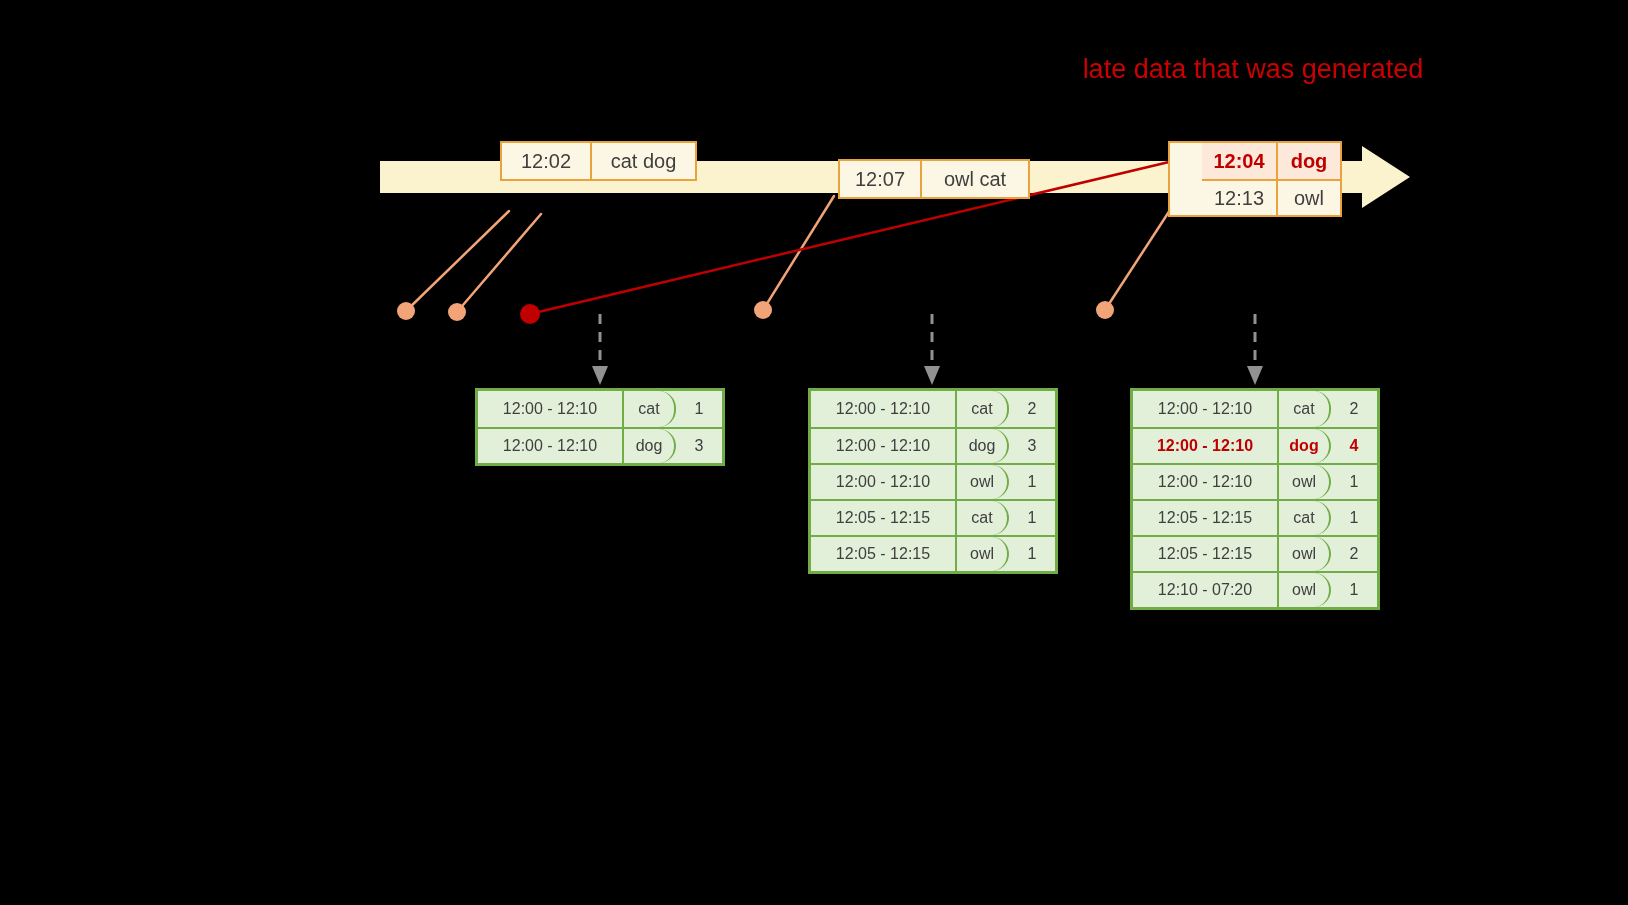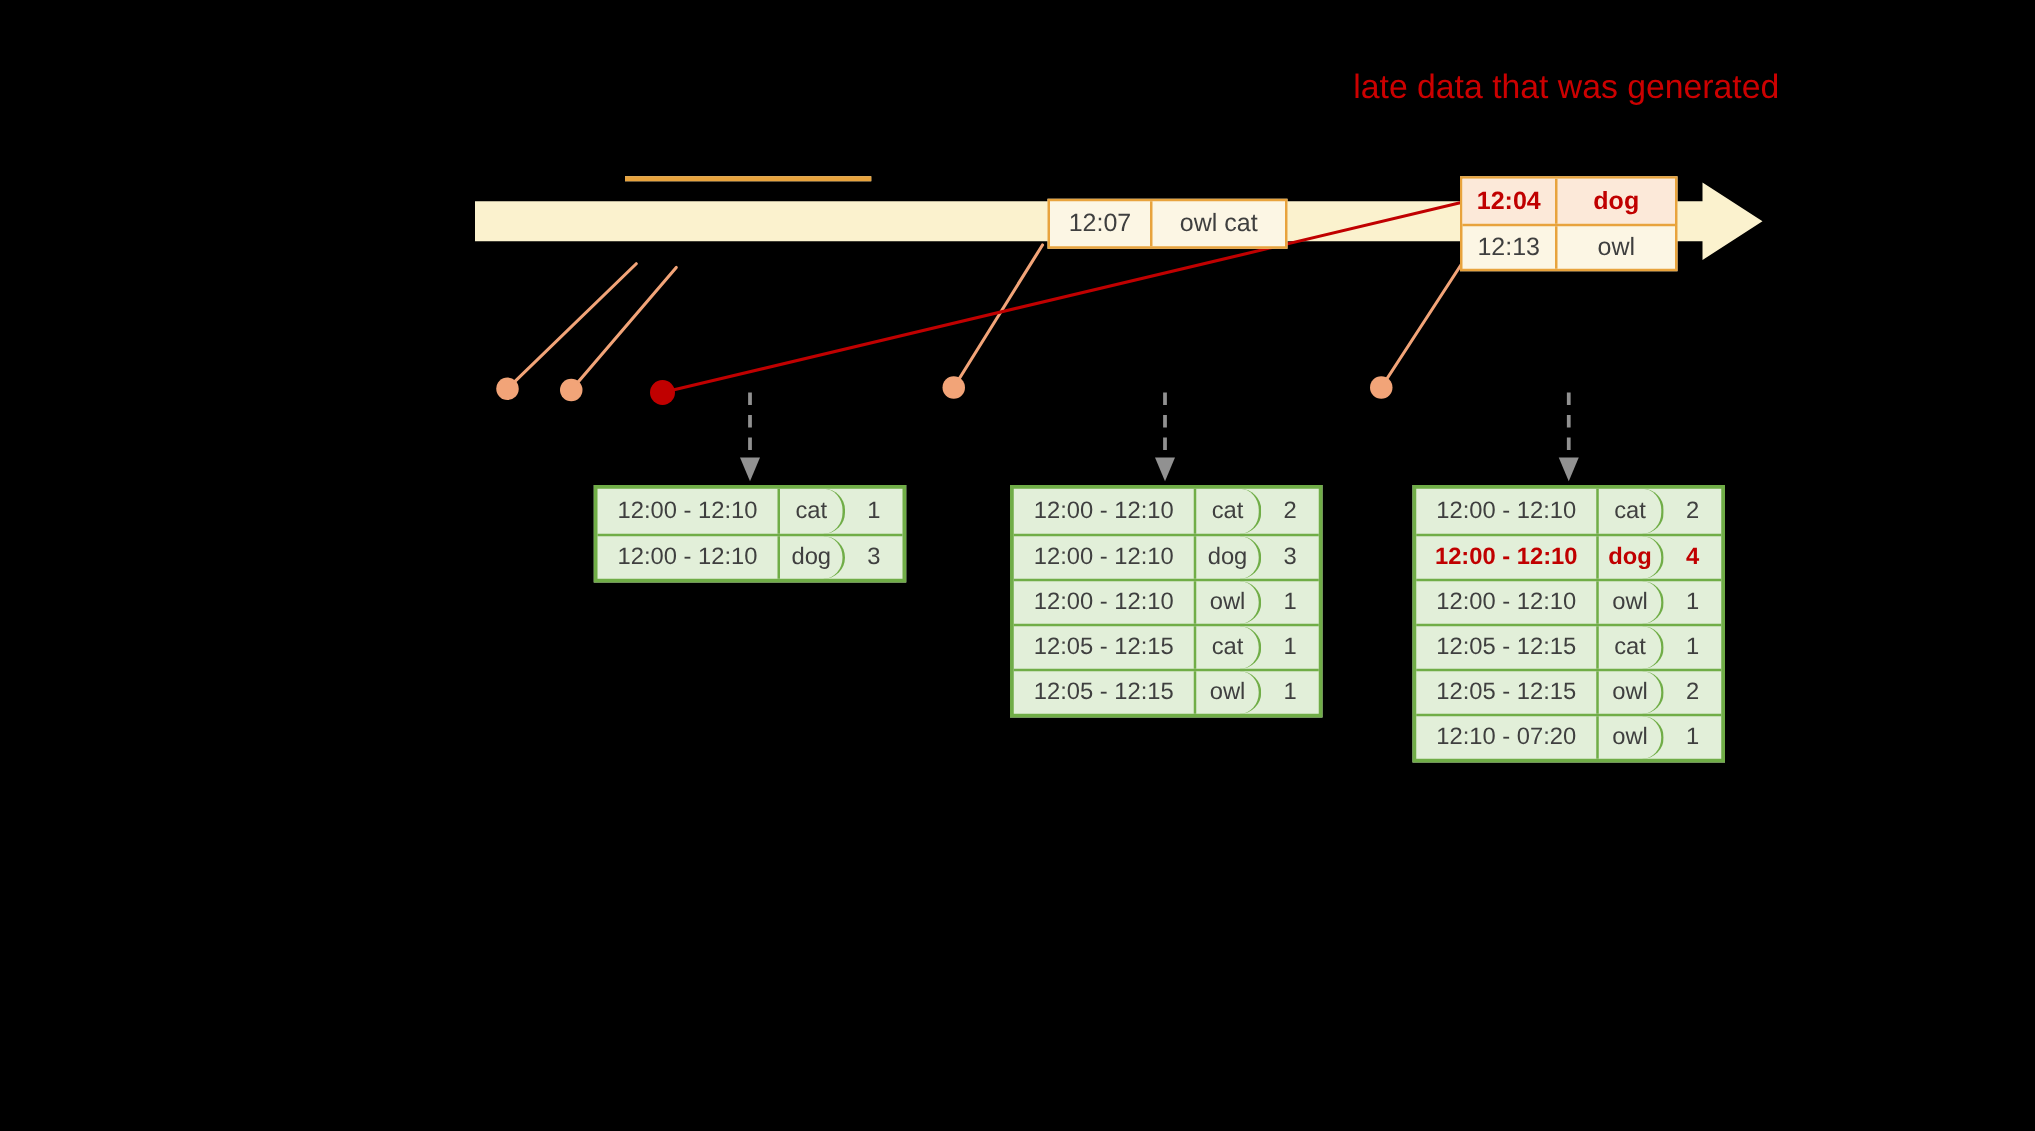--- a/index.html
+++ b/index.html
@@ -29,21 +29,21 @@
   }
   .ecell.time { border-right:2px solid #E8A33D; }
   .ecell.words { flex:1; }
 
   
   .gtable { position:absolute; width:250px; border:3px solid #70AD47; background:#E2EFD9; }
   .grow { display:flex; height:36px; }
   .grow + .grow { border-top:2px solid #70AD47; }
   .gcell {
     display:flex; align-items:center; justify-content:center;
-    font-size:19px; color:#3F3F3F;
+    font-size:16px; color:#3F3F3F;
   }
   .gcell.win  { width:146px; border-right:2px solid #70AD47; }
   .gcell.word { width:52px;  border-right:2px solid #70AD47;border-radius:17px; }
   .gcell.cnt  { flex:1; }
   .grow.late .gcell { color:#C00000; font-weight:bold; }
 </style>
 </head>
 <body>
 
 <div id="canvas">
@@ -77,30 +77,34 @@
       <line x1="1255" y1="314" x2="1255" y2="366" stroke="#919191" stroke-width="3" stroke-dasharray="10 8"></line>
       <polygon points="1247,366 1263,366 1255,385" fill="#919191"></polygon>
     </g>
   </svg>
 
   <div class="annot" style="left:953px; top:50px; width:600px;">
     <div>late data that was generated</div>
   </div>
 
   <div class="ebox" style="left:500px; top:141px; width:197px;">
+    <div class="erow">
+      <div class="ecell time" style="width:90px;">12:02</div>
+      <div class="ecell words">cat dog</div>
+    </div>
   </div>
 
   <div class="ebox" style="left:838px; top:159px; width:192px;">
     <div class="erow">
       <div class="ecell time" style="width:82px;">12:07</div>
       <div class="ecell words">owl cat</div>
     </div>
   </div>
 
-  <div class="ebox" style="left:1168px; top:141px; width:174px;">
+  <div class="ebox" style="left:1168px; top:141px; width:174px;padding-left:32px;">
     <div class="erow late">
       <div class="ecell time" style="width:76px;">12:04</div>
       <div class="ecell words">dog</div>
     </div>
     <div class="erow">
       <div class="ecell time" style="width:76px;">12:13</div>
       <div class="ecell words">owl</div>
     </div>
   </div>
 

